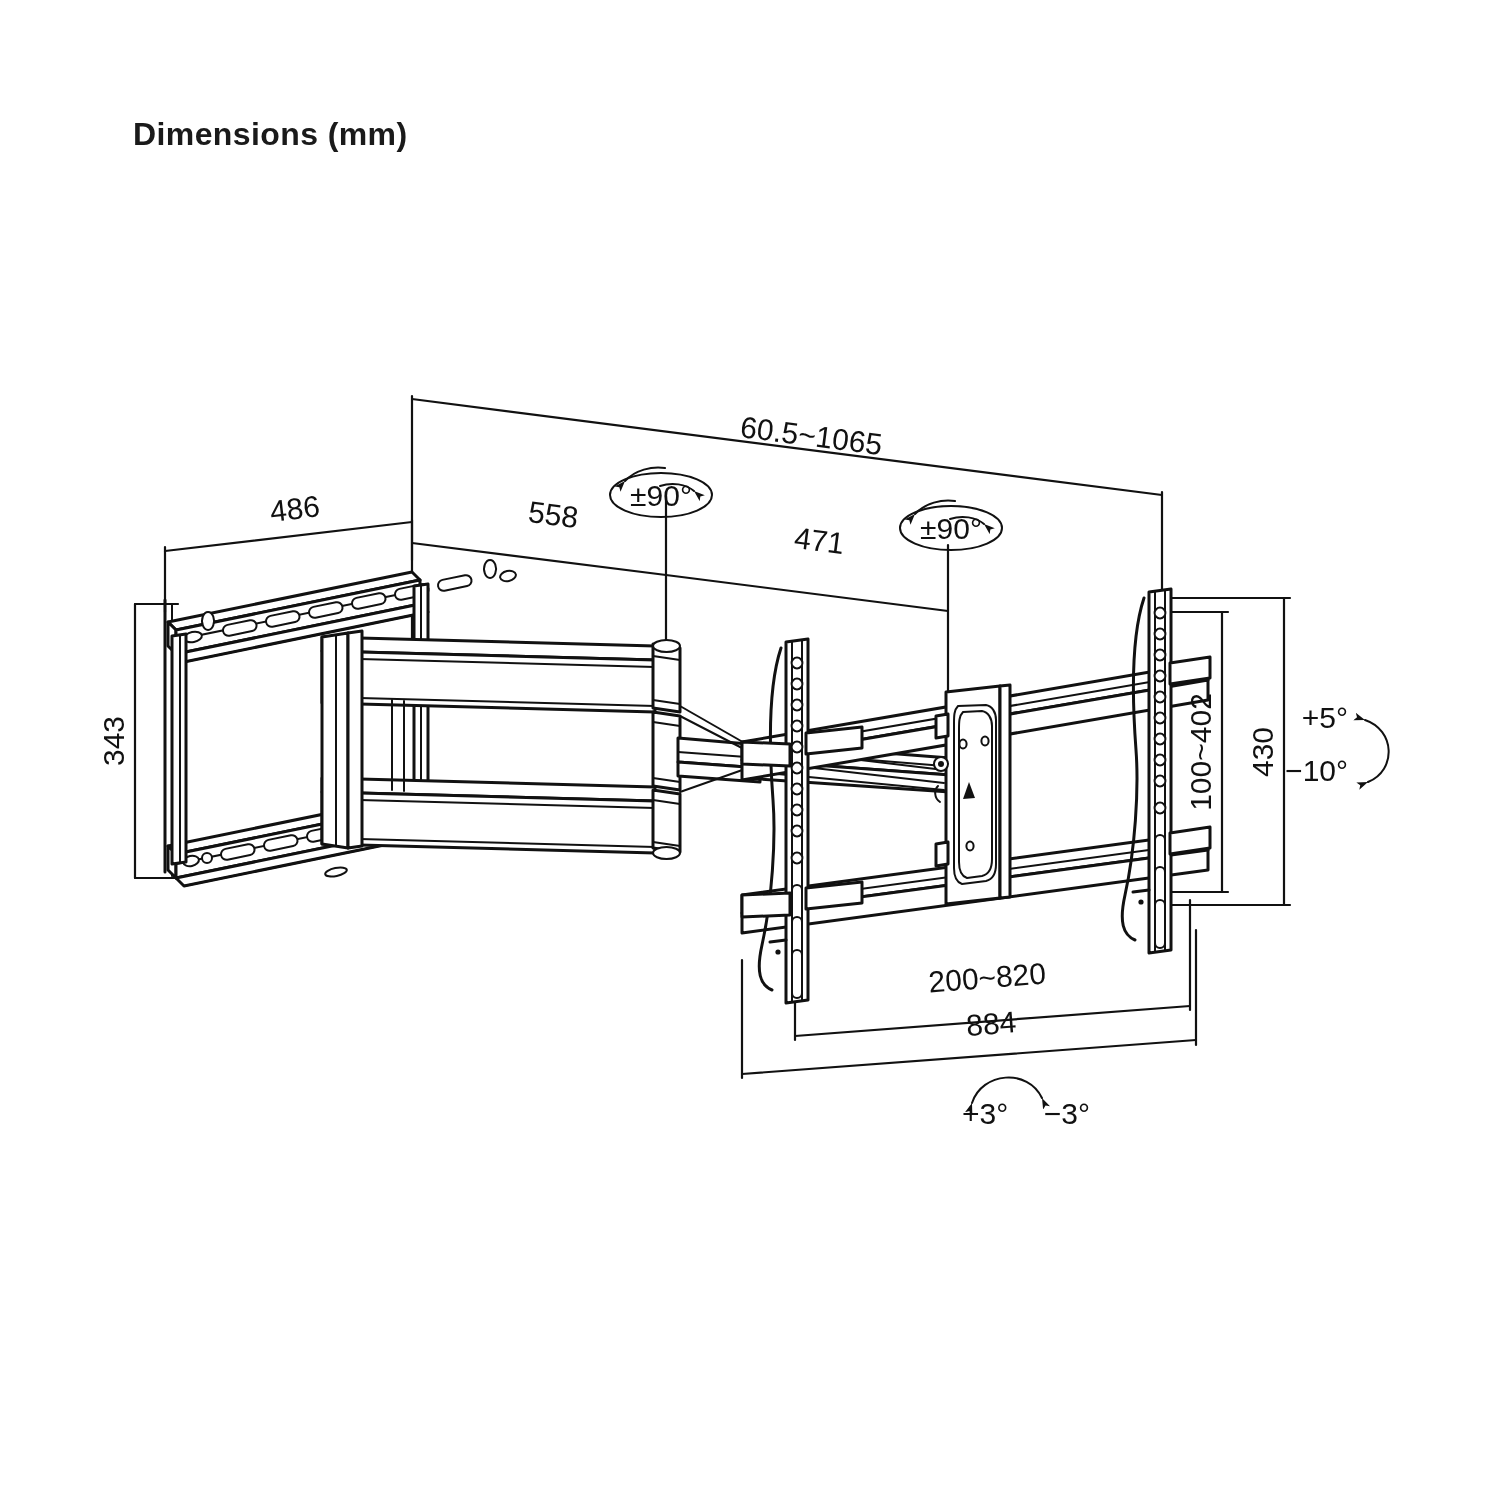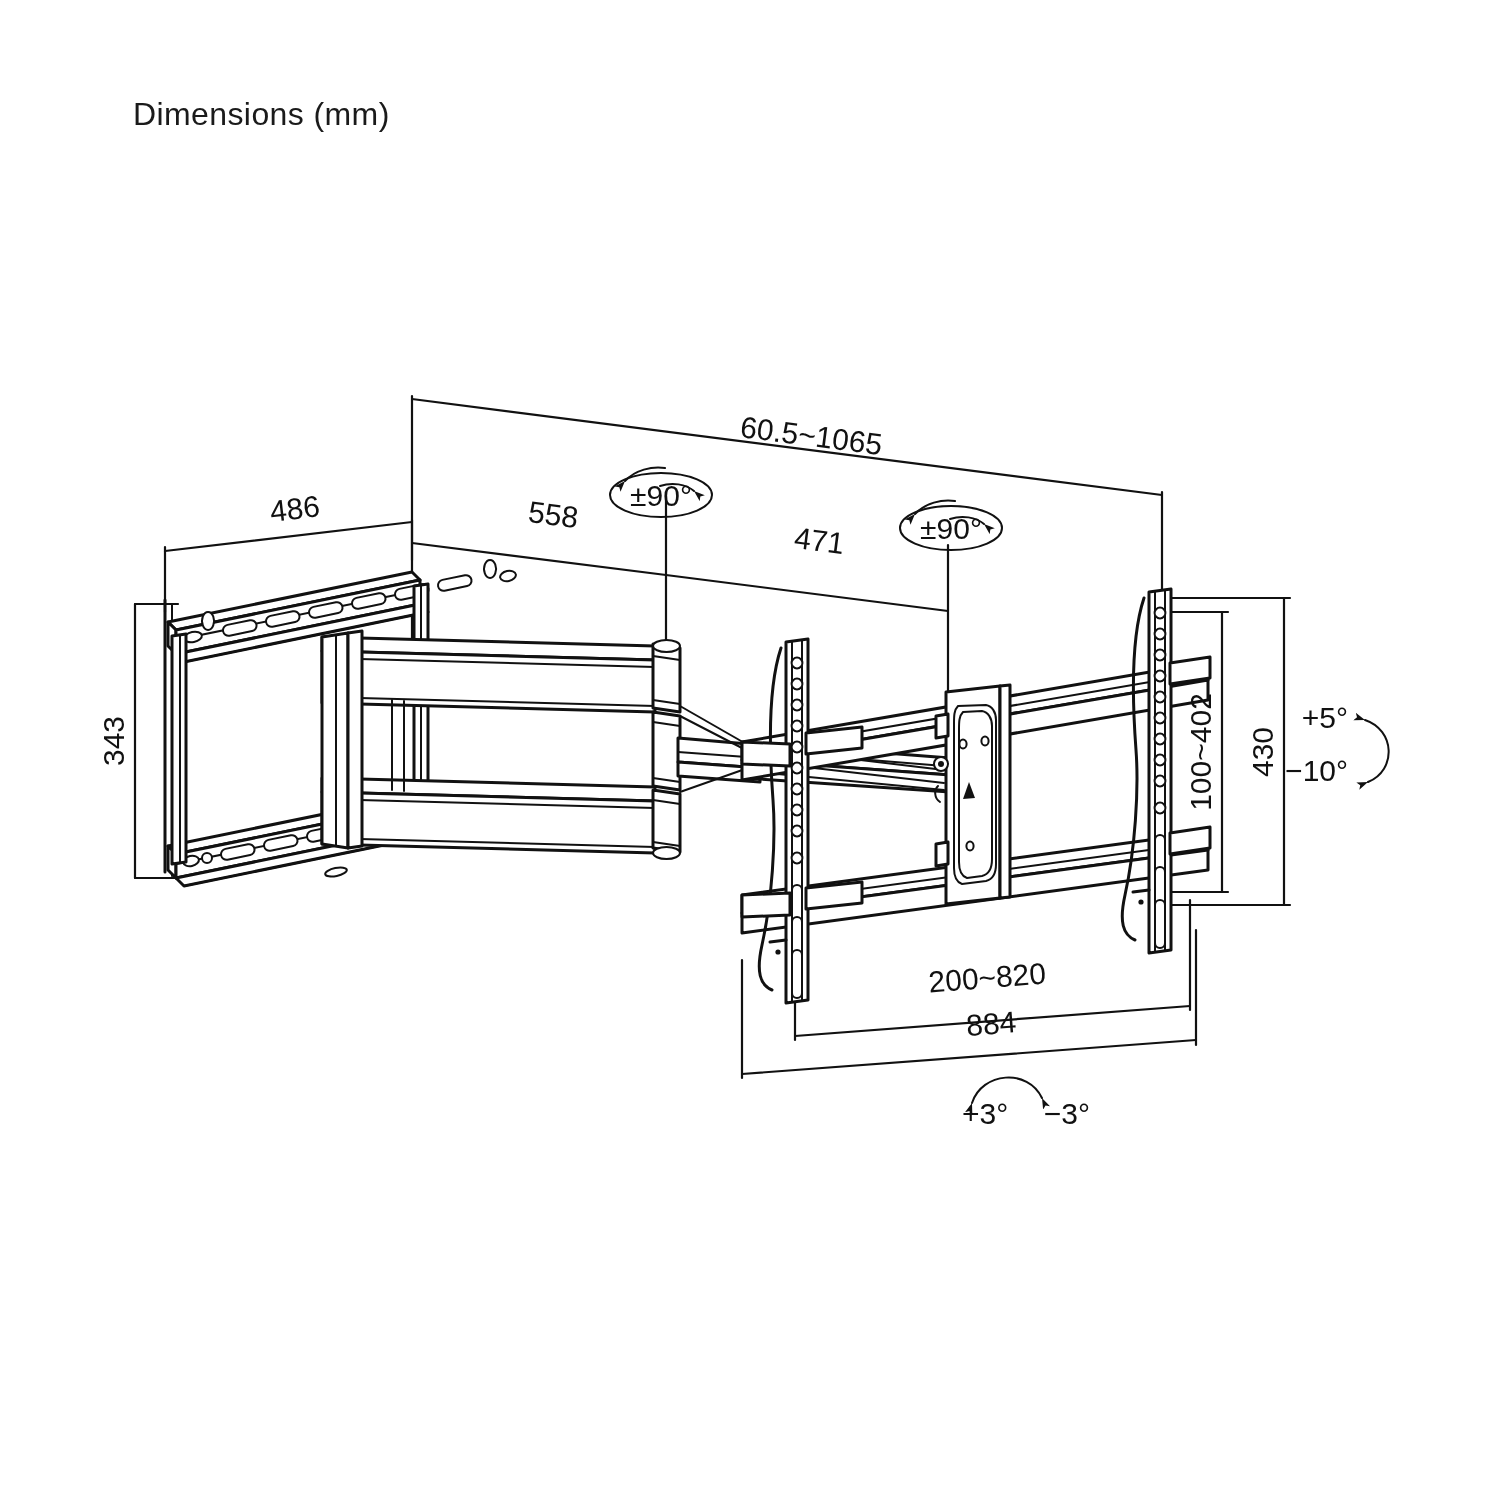--- a/index.html
+++ b/index.html
@@ -10,23 +10,23 @@
   body {
     width: 1500px;
     height: 1500px;
     font-family: "Liberation Sans", sans-serif;
     overflow: hidden;
     position: relative;
   }
   #page-title {
     position: absolute;
     left: 133px;
-    top: 96px;
+    top: 116px;
     font-size: 32px;
-    font-weight: 400;
+    font-weight: 700;
     color: #1a1a1a;
     letter-spacing: 0.4px;
     white-space: nowrap;
   }
   #drawing-canvas {
     position: absolute;
     left: 0;
     top: 0;
     width: 1500px;
     height: 1500px;

